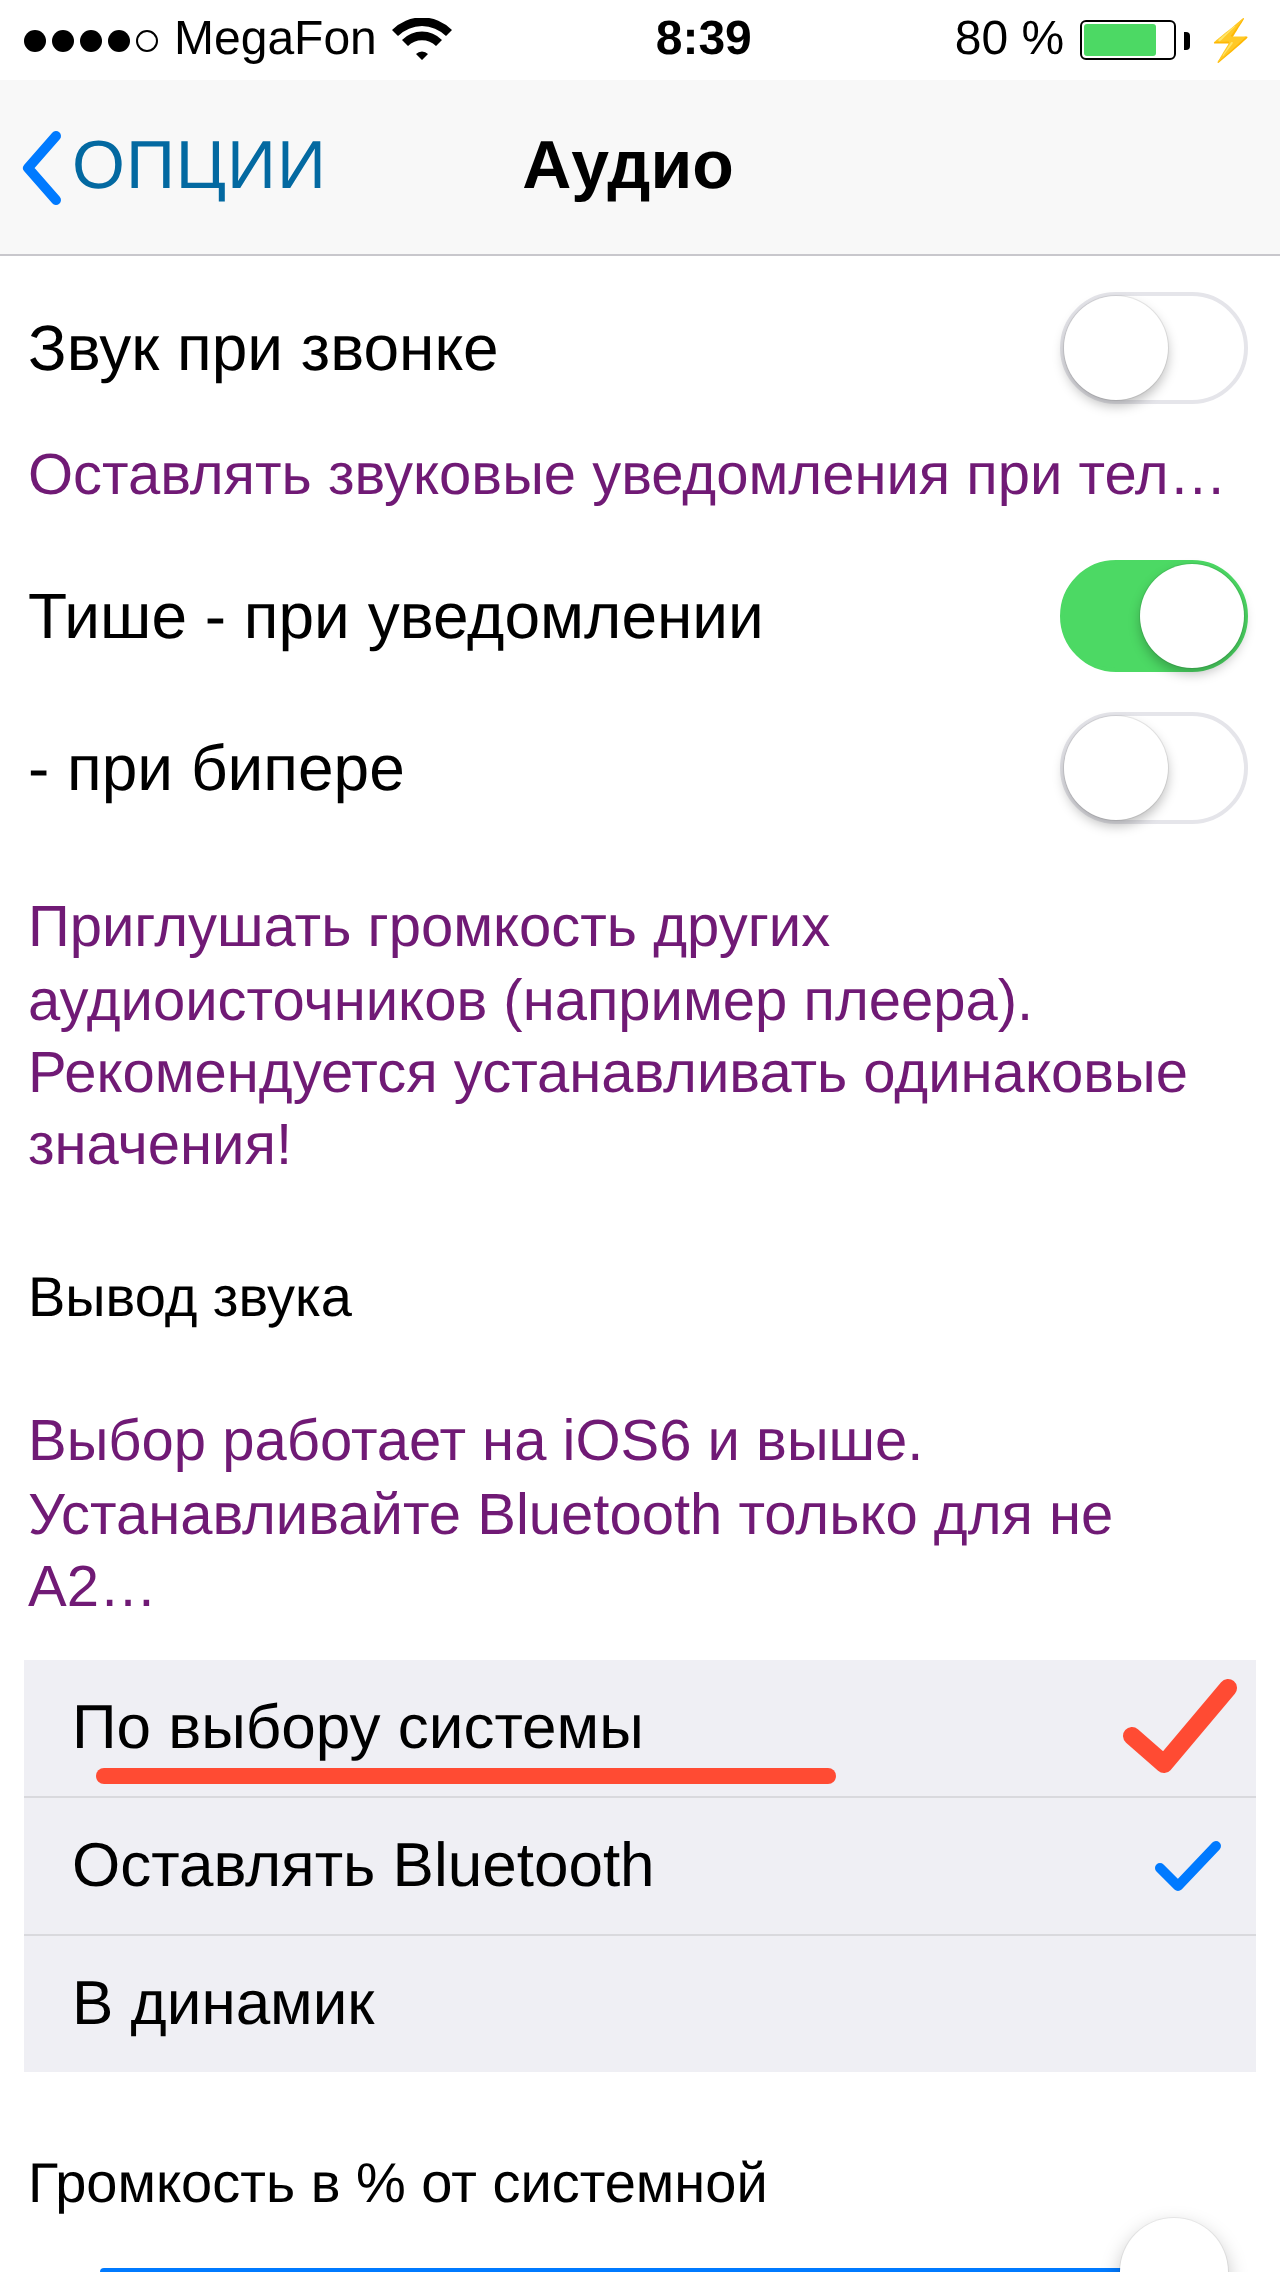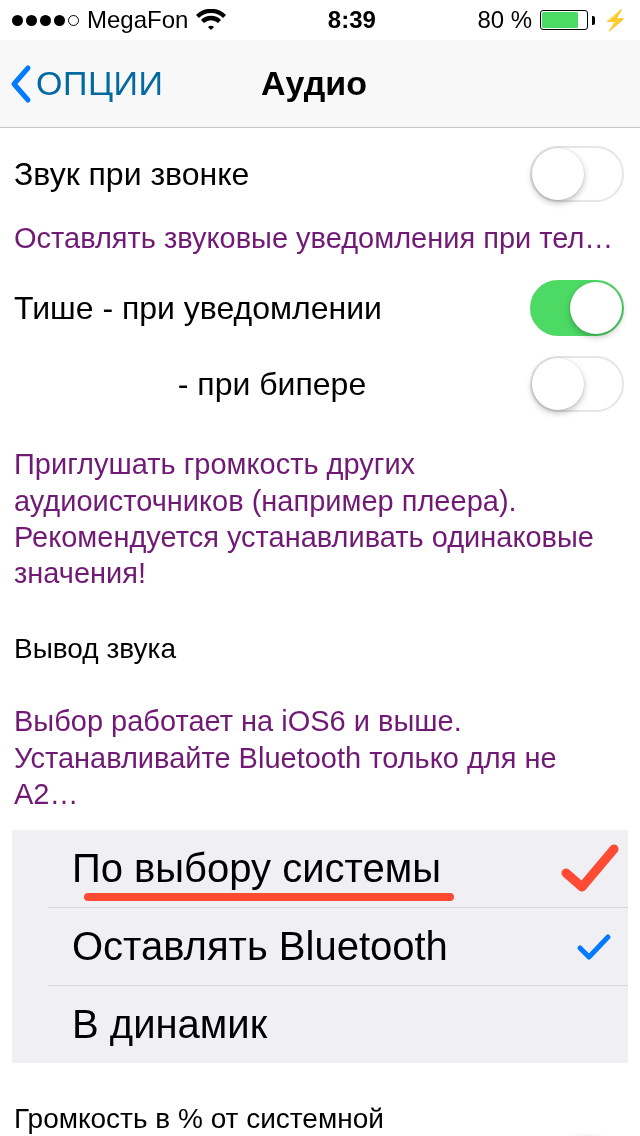--- a/index.html
+++ b/index.html
@@ -93,24 +93,23 @@
   .switch.on .knob { left:auto; right:0; }
 
   
   .option-list {
     background:#efeff4;
     margin: 8px 12px 0 12px;
   }
   .option-row {
     display:flex; align-items:center;
     padding: 16px 16px 16px 24px;
-    font-size:40px;
+    font-size:31px;
     border-bottom:1px solid #d9d9dd;
     position:relative;
-    margin-left:36px;
   }
   .option-row:last-child { border-bottom:none; }
   .option-row .opt-label { flex:1; }
   .checkmark { display:inline-flex; }
   .checkmark svg { display:block; }
 
   
   .annot-underline {
     position:absolute; left:36px; right:auto; bottom:6px;
     width:370px; height:8px; background:#ff4b33; border-radius:4px;
@@ -185,21 +184,21 @@
   </div>
   <div class="footer">Оставлять звуковые уведомления при теле…</div>
 
   <div class="row">
     <div class="label">Тише - при уведомлении</div>
     <div class="switch on">
         <div class="knob"></div>
       </div>
   </div>
 
-  <div class="row" style="padding-top:6px;text-align:center;">
+  <div class="row" style="padding-top:6px;">
     <div class="label">  - при бипере</div>
     <div class="switch">
         <div class="knob"></div>
       </div>
   </div>
   <div class="footer wrap">Приглушать громкость других аудиоисточников (например плеера). Рекомендуется устанавливать одинаковые значения!</div>
 
   <div class="section-heading">Вывод звука</div>
   <div class="footer wrap" style="padding-top:14px;">Выбор работает на iOS6 и выше. Устанавливайте Bluetooth только для не A2…</div>
 

